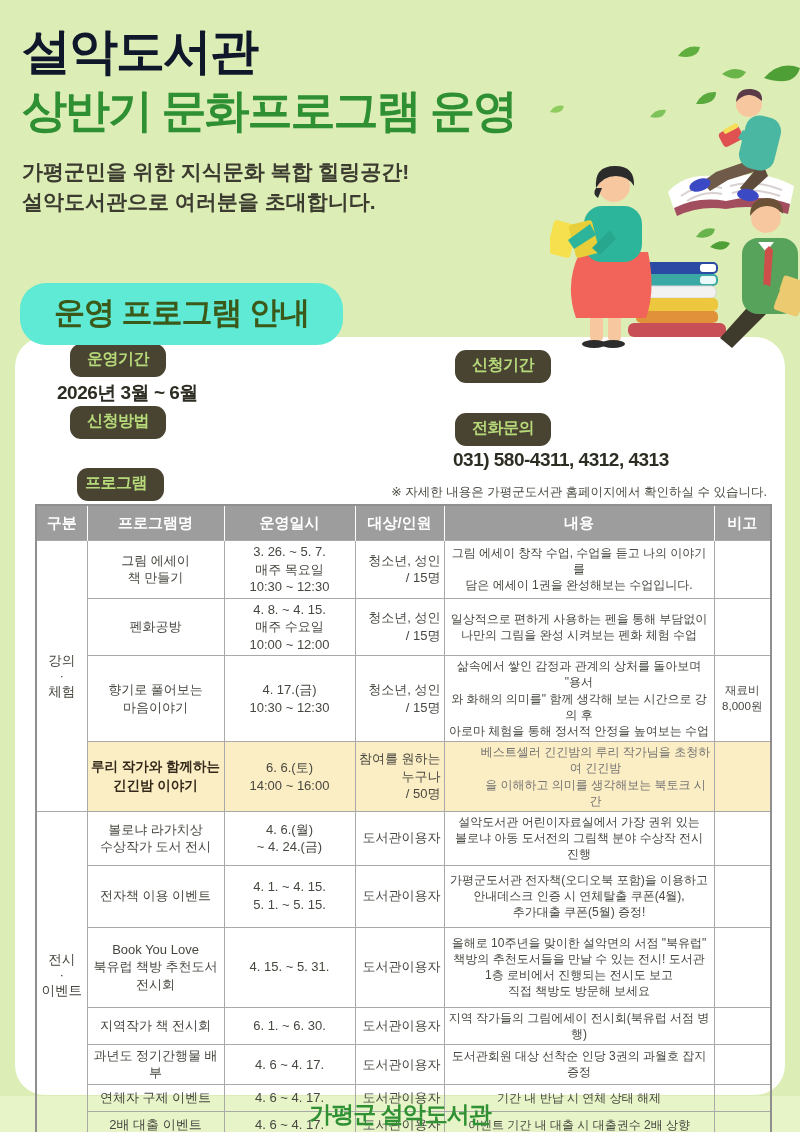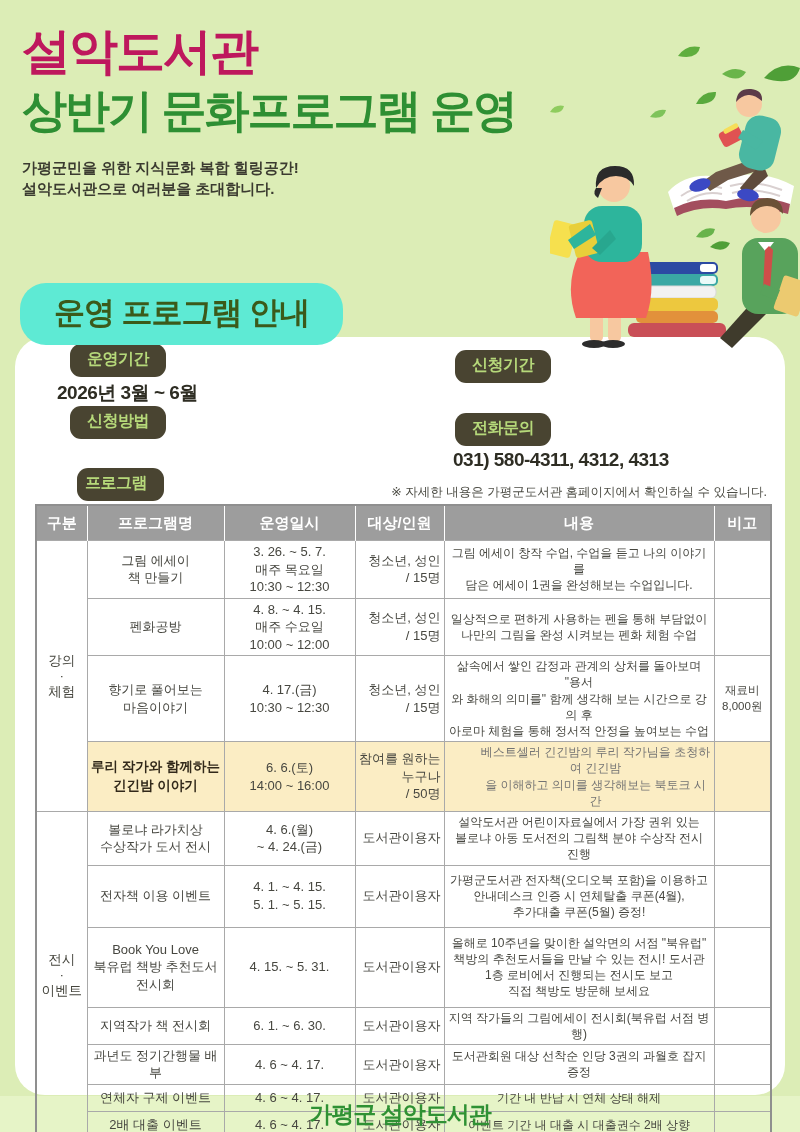--- a/index.html
+++ b/index.html
@@ -1,23 +1,23 @@
 <!DOCTYPE html>
 <html><head>
 <meta charset="utf-8">
 <style>
   html,body{margin:0;padding:0;}
   body{font-family:"Liberation Sans","DejaVu Sans",sans-serif;}
   .page{position:relative;width:800px;height:1132px;background:#dcedb6;overflow:hidden;}
 
   
   .hdr{position:absolute;left:22px;top:26px;z-index:6;}
-  .title1{font-size:49px;font-weight:800;color:#be185d;letter-spacing:-2px;line-height:1.05;margin:0;}
+  .title1{font-size:49px;font-weight:800;color:#0f172a;letter-spacing:-2px;line-height:1.05;margin:0;}
   .title2{font-size:45px;font-weight:800;color:#2e8f33;letter-spacing:-2px;line-height:1.05;margin:10px 0 0 0;}
-  .sub{font-size:15px;font-weight:700;color:#3b3b30;margin:0;line-height:1.45;}
+  .sub{font-size:21px;font-weight:700;color:#3b3b30;margin:0;line-height:1.45;}
   .subwrap{margin-top:22px;}
 
   
   .pill{position:absolute;left:20px;top:283px;z-index:6;background:#5eead4;color:#3b5a1a;
         font-size:31px;font-weight:800;padding:9px 34px 11px;border-radius:26px;letter-spacing:-1px;}
 
   
   .card{position:absolute;left:15px;top:337px;width:770px;height:758px;background:#ffffff;
         border-radius:30px;z-index:1;}
 

